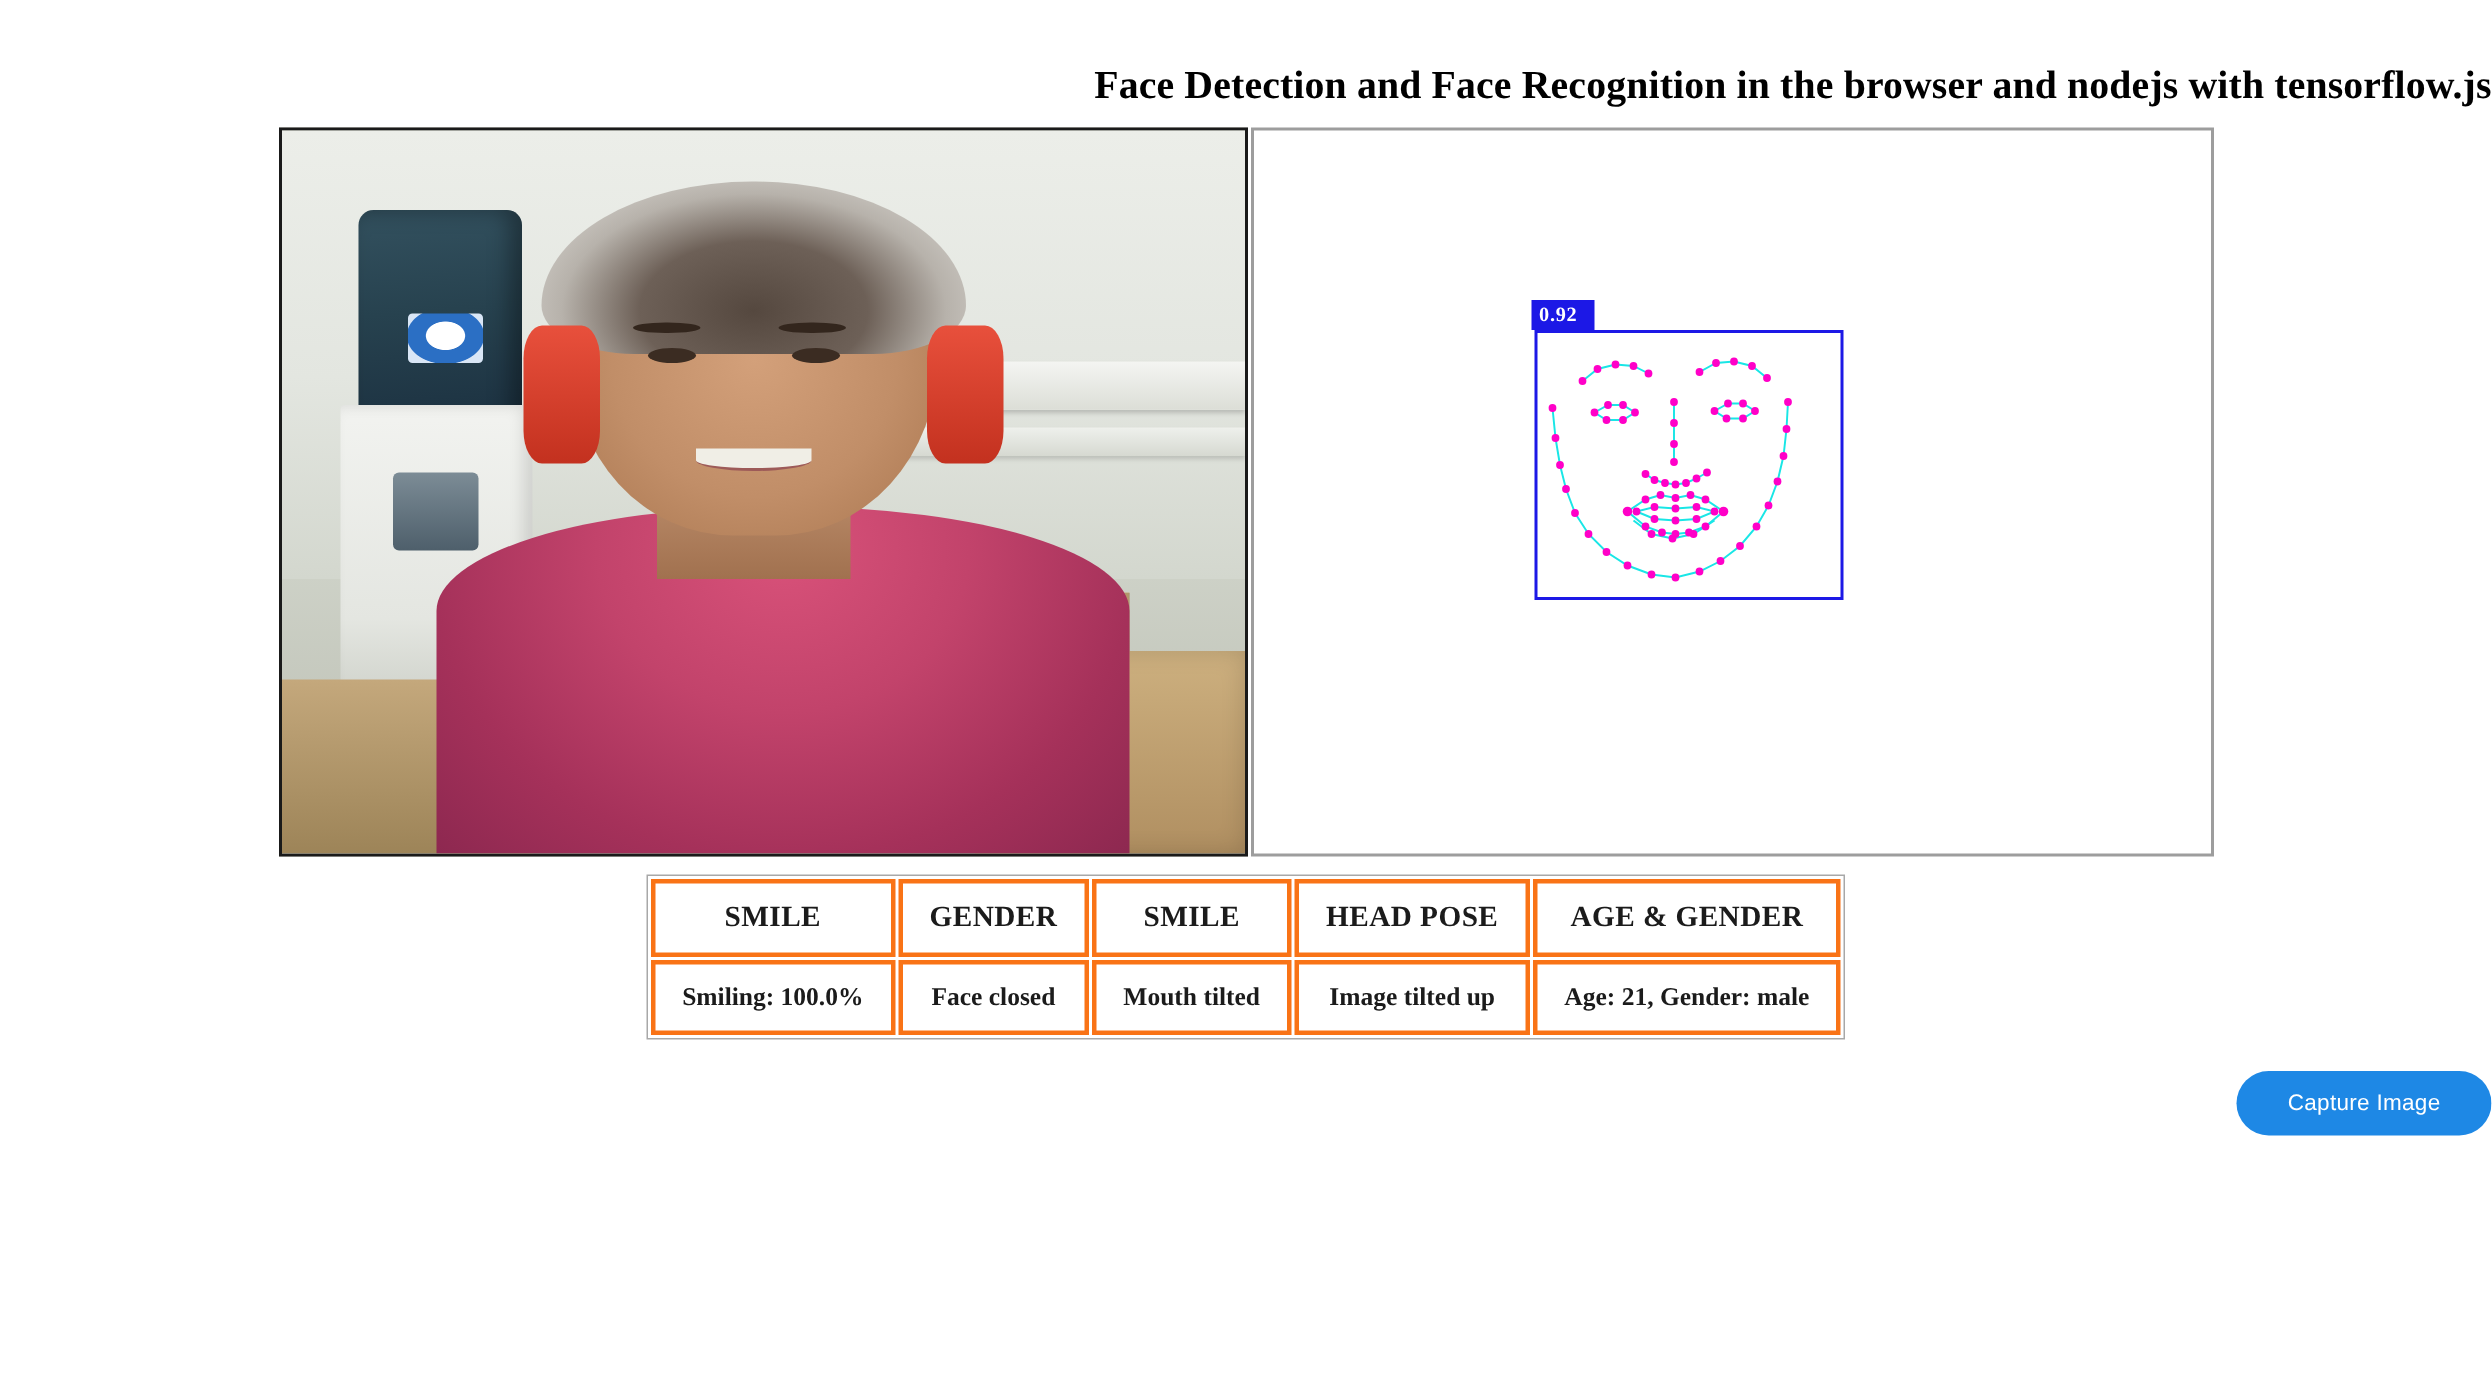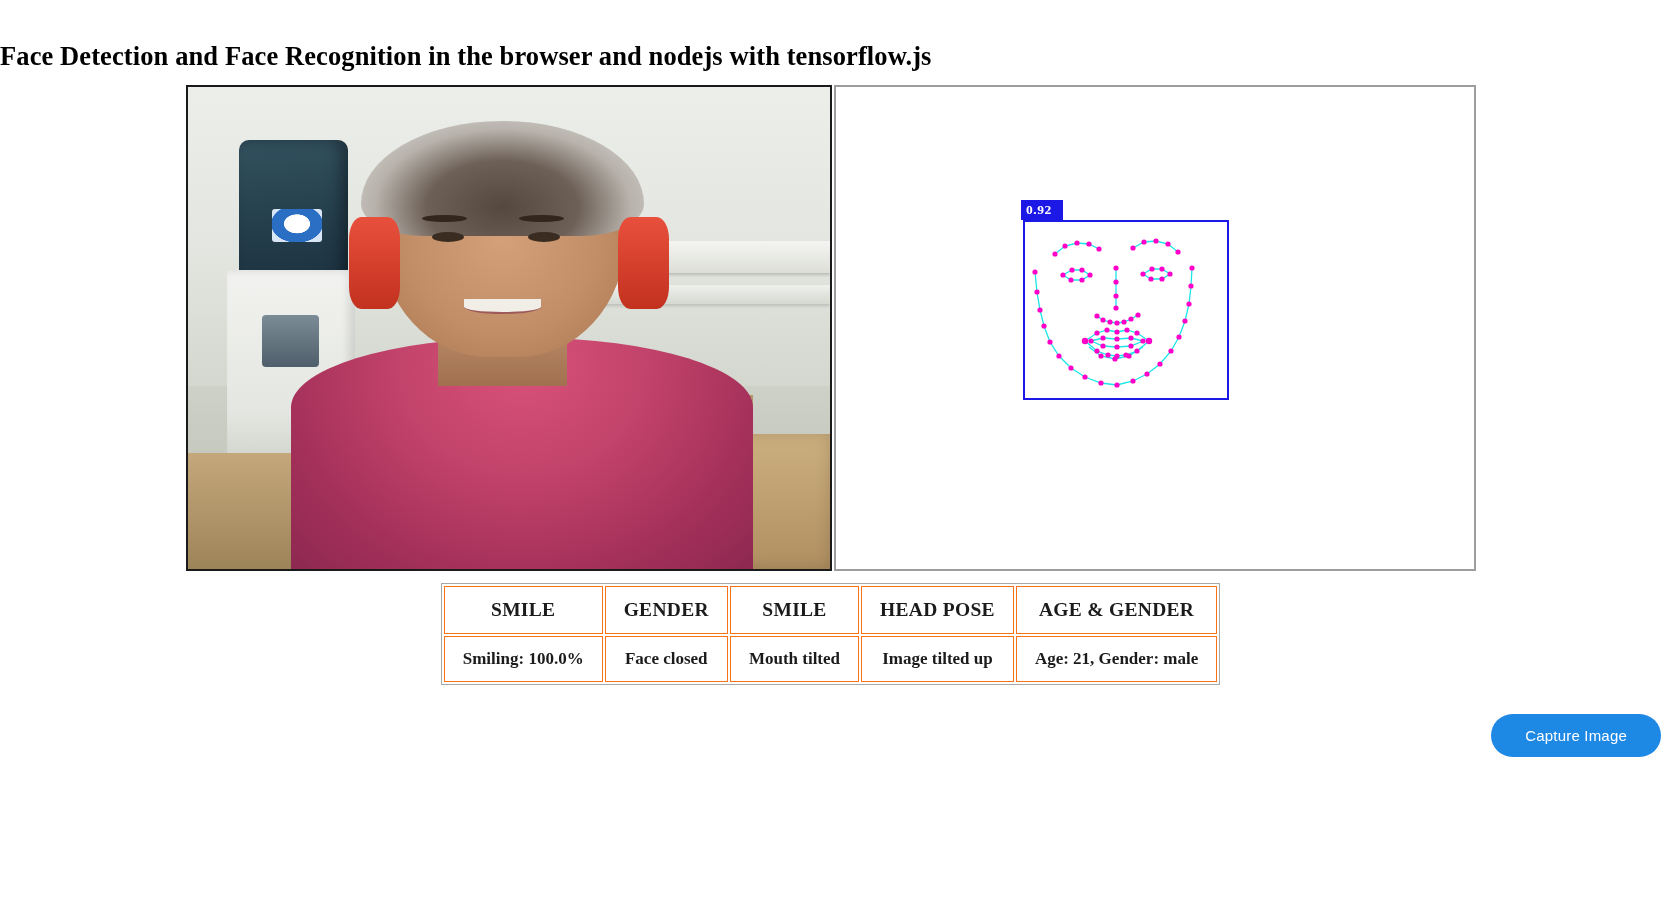--- a/index.html
+++ b/index.html
@@ -19,27 +19,28 @@
     height: 920px;
     background: #ffffff;
   }
 
   
   .page-title {
     position: absolute;
     top: 23px;
     left: 0;
     width: 1661px;
-    text-align: left;
+    text-align: right;
     font-family: "Liberation Serif", "DejaVu Serif", serif;
     font-weight: bold;
     font-size: 26.5px;
     color: #000000;
     letter-spacing: 0.1px;
     white-space: nowrap;
+    padding-left: 48px;
   }
 
   
   .panels {
     position: absolute;
     top: 85px;
     left: 186px;
     width: 1290px;
     height: 486px;
   }
@@ -206,21 +207,21 @@
     display: flex;
     justify-content: center;
   }
   table.results {
     border-collapse: separate;
     border-spacing: 2px;
     border: 1px solid #a8a8a8;
     background: #ffffff;
   }
   table.results td {
-    border: 1px solid #f97316;
+    border: 3px solid #f97316;
     padding: 12px 18px;
     text-align: center;
     font-family: "Liberation Serif", "DejaVu Serif", serif;
     font-weight: bold;
     font-size: 19px;
     color: #1b1b1b;
     white-space: nowrap;
     height: 28px;
   }
   table.results tr.header-row td { font-size: 19.5px; letter-spacing: 0.3px; }

